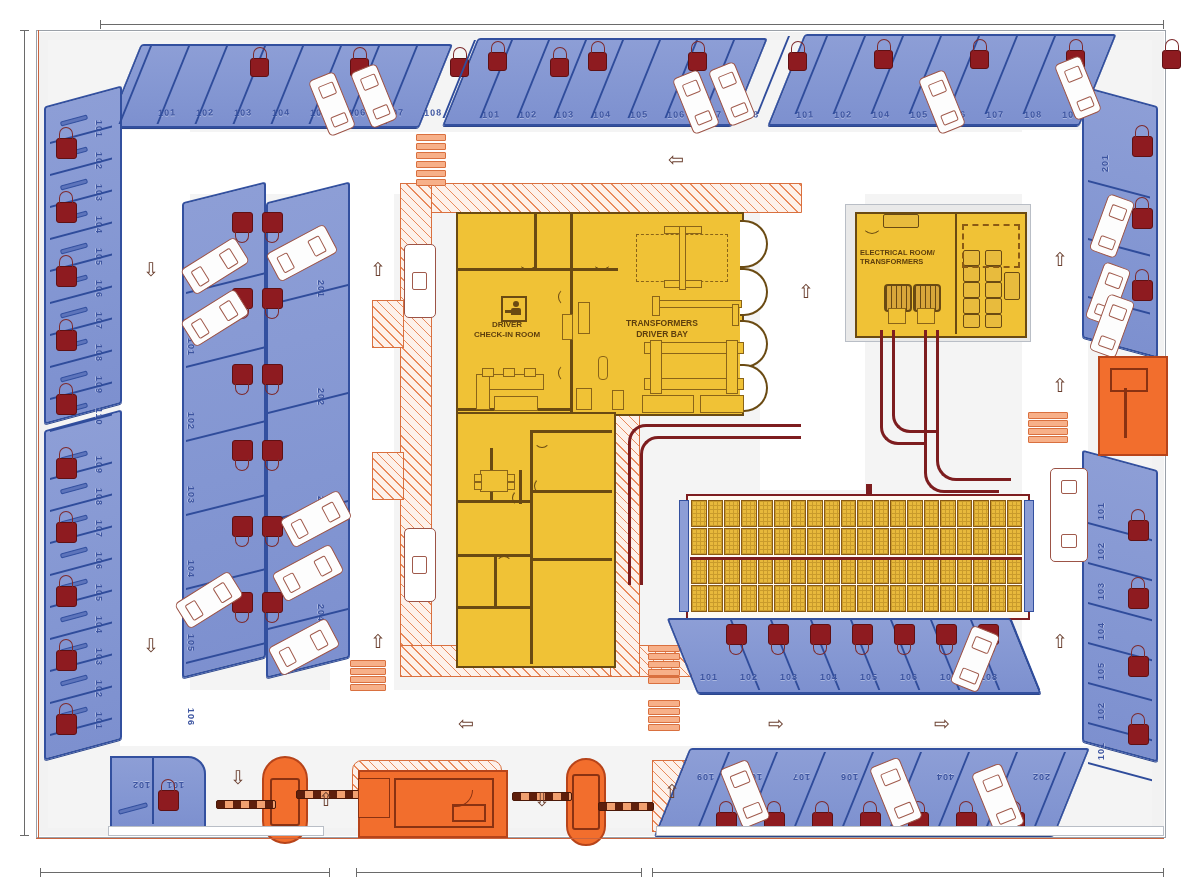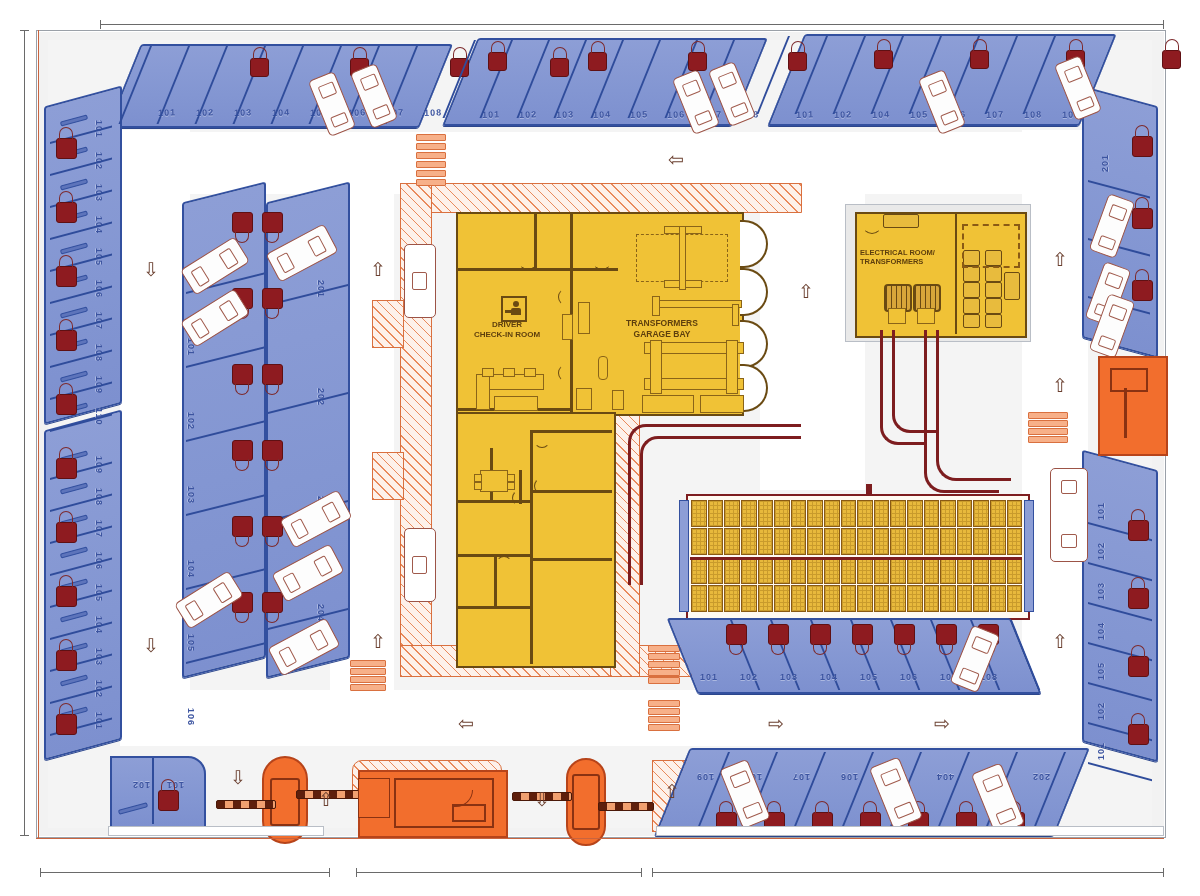--- a/index.html
+++ b/index.html
@@ -235,21 +235,21 @@
     <div class="abs" style="left:2px;top:12px;width:7px;height:3px;background:#6a4a12;"></div>
   </div>
 
   <div class="bldg-label" style="left:452px;top:320px;width:110px;font-size:8px;">
     <span>DRIVER</span><br>
     <span>CHECK-IN ROOM</span>
   </div>
 
   <div class="bldg-label" style="left:596px;top:318px;width:132px;font-size:8.5px;">
     <span>TRANSFORMERS</span><br>
-    <span>GARAGE BAY</span>
+    <span>DRIVER BAY</span>
   </div>
 
   <div class="wall" style="left:530px;top:430px;width:3px;height:234px;"></div>
   <div class="wall" style="left:456px;top:500px;width:74px;height:3px;"></div>
   <div class="wall" style="left:456px;top:554px;width:74px;height:3px;"></div>
   <div class="wall" style="left:456px;top:606px;width:74px;height:3px;"></div>
   <div class="wall" style="left:494px;top:554px;width:3px;height:52px;"></div>
   <div class="wall" style="left:533px;top:430px;width:79px;height:3px;"></div>
   <div class="wall" style="left:533px;top:490px;width:79px;height:3px;"></div>
   <div class="wall" style="left:533px;top:558px;width:79px;height:3px;"></div>

